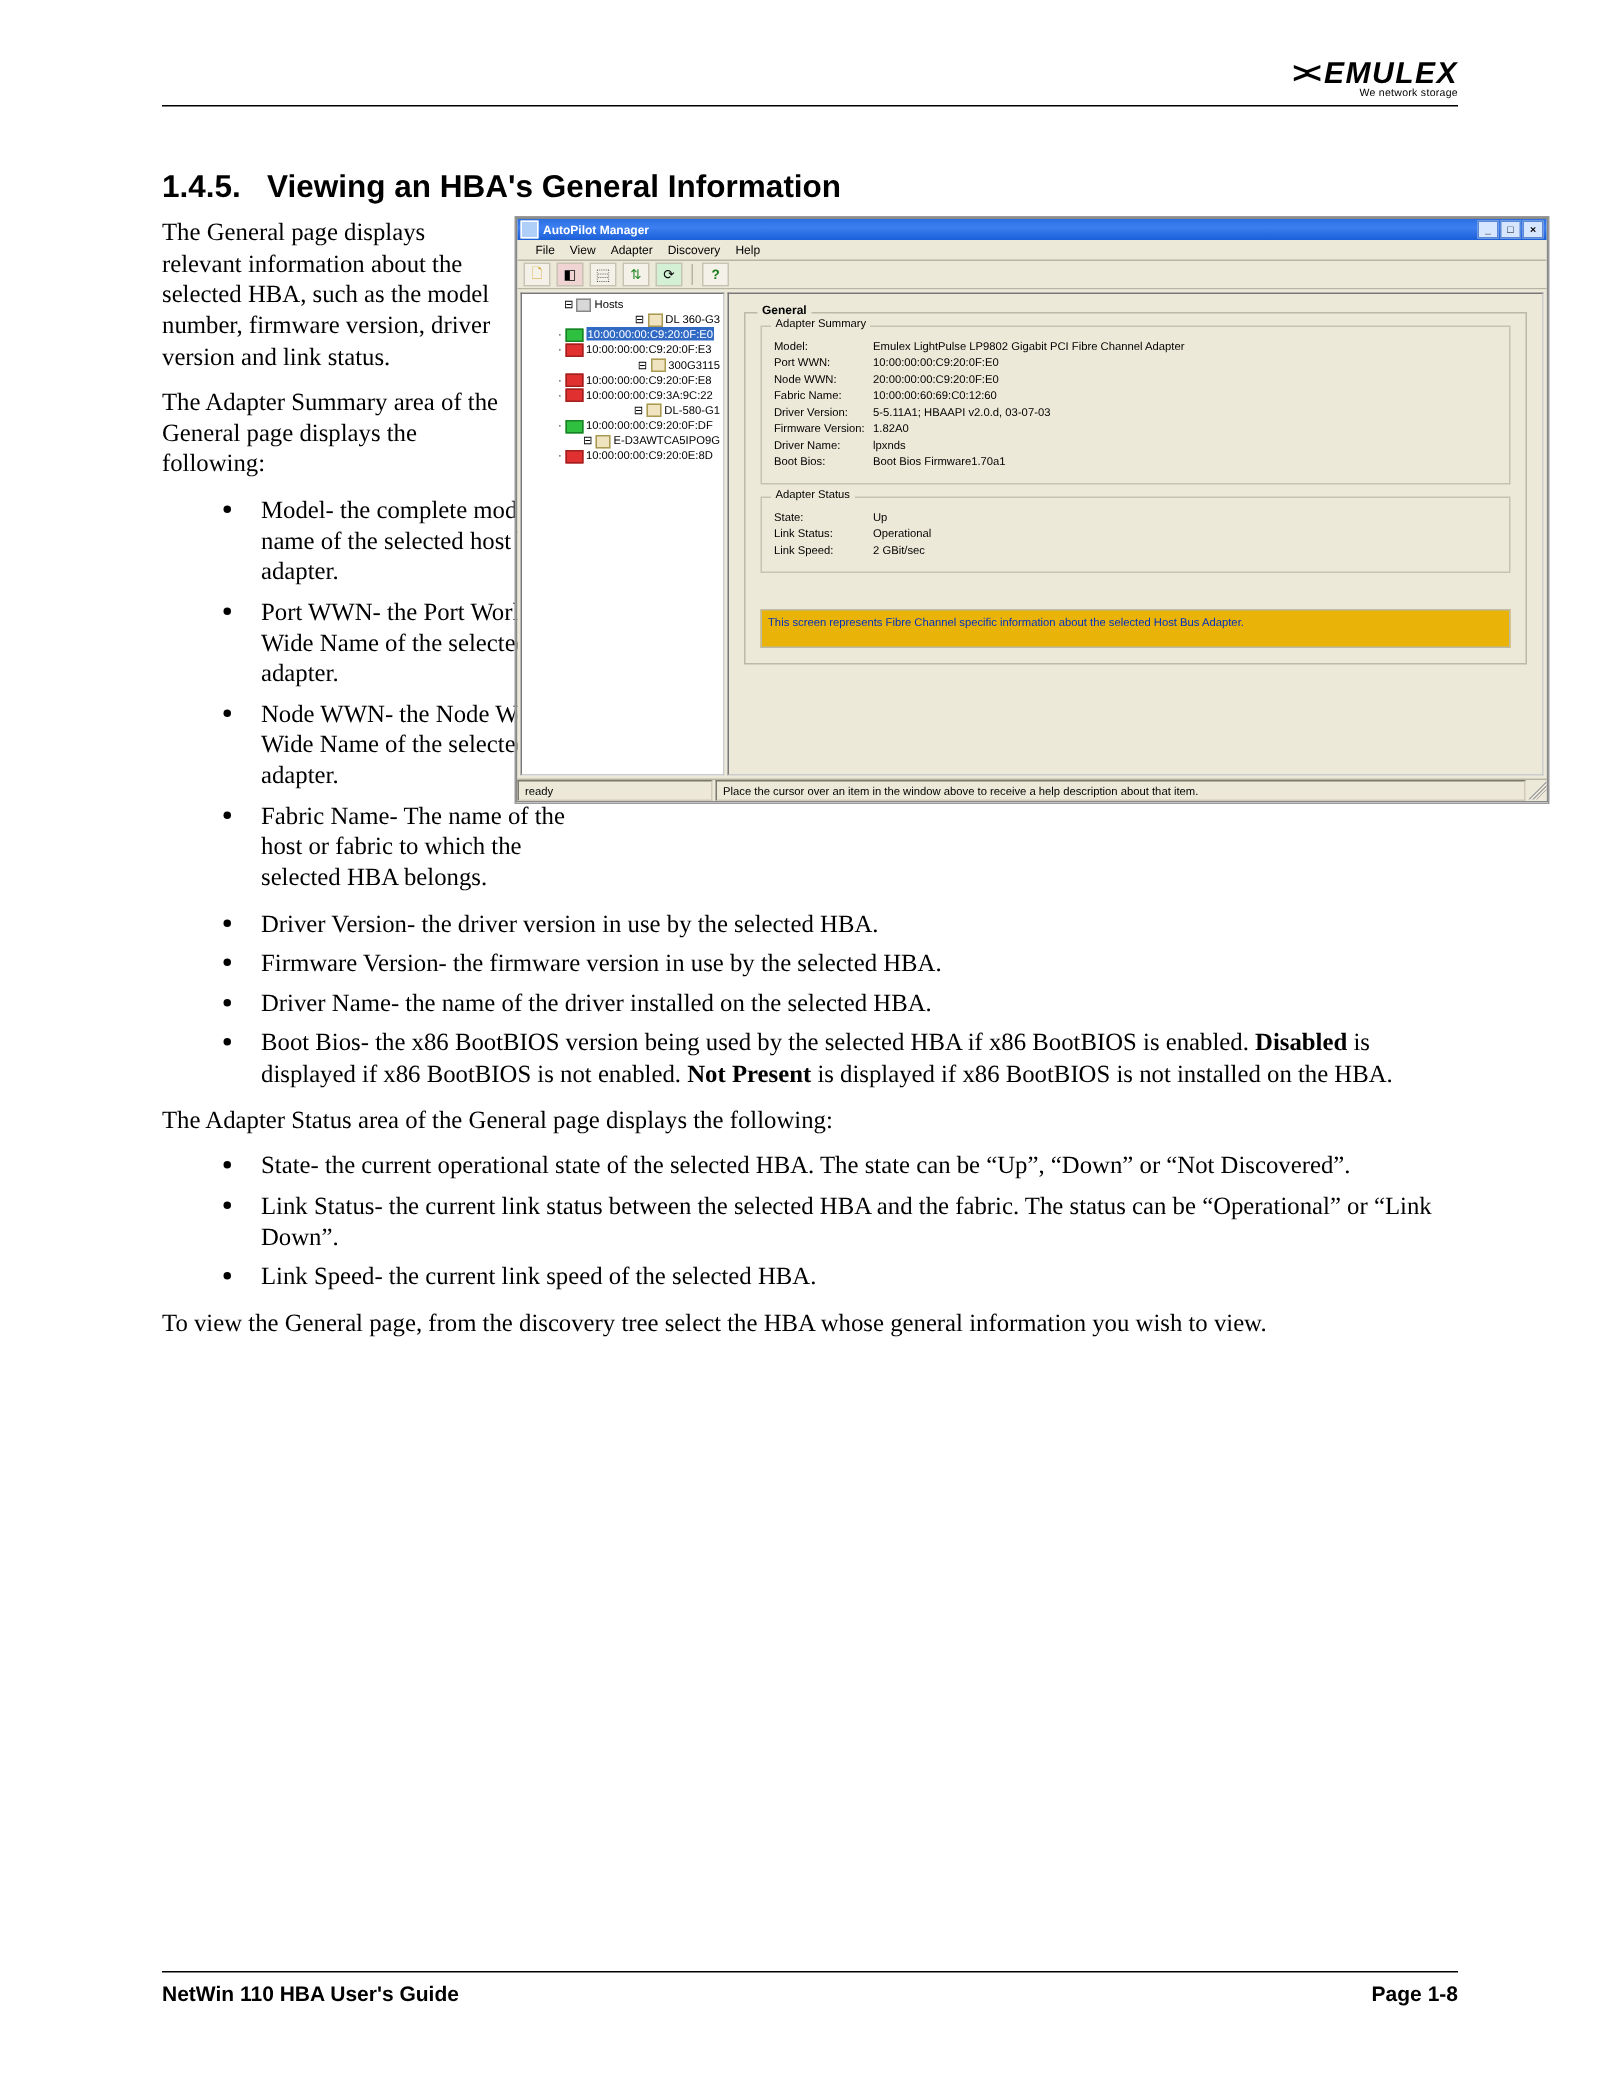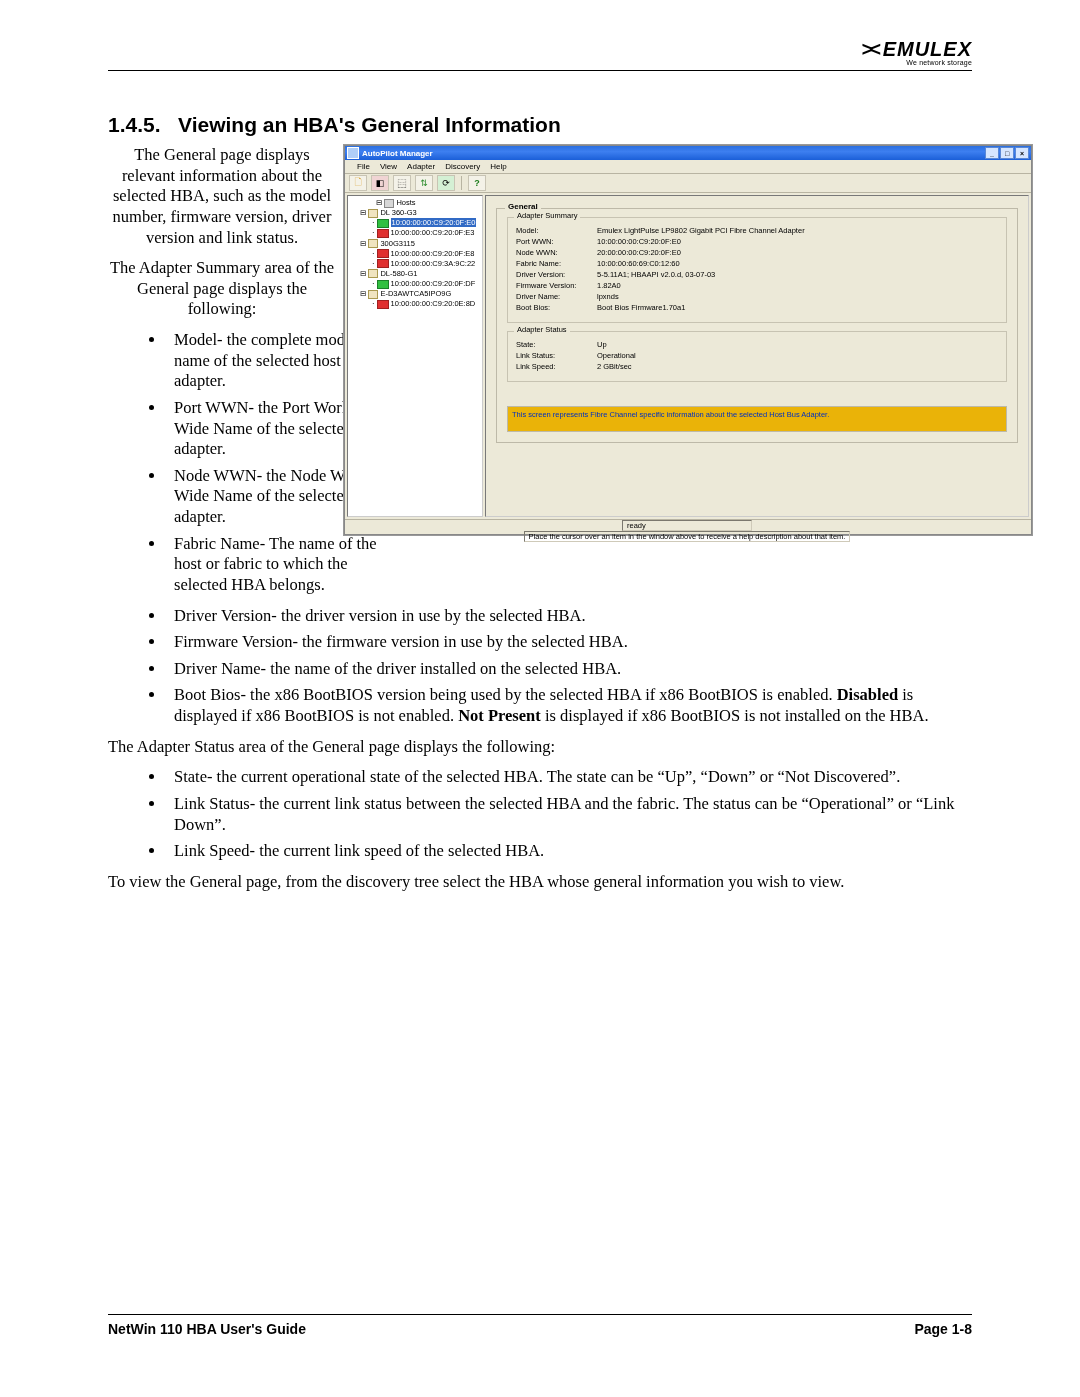--- a/index.html
+++ b/index.html
@@ -65,21 +65,20 @@
     margin-bottom: 8px;
   }
   
   .body-para {
     font-size: 16.5px;
     line-height: 1.25;
     margin: 0 0 10px 0;
   }
   .col-left {
     width: 228px;
-    text-align: center;
   }
   ul.body-list {
     margin: 0 0 10px 0;
     padding-left: 58px;
   }
   ul.body-list li {
     font-size: 16.5px;
     line-height: 1.25;
     margin-bottom: 6px;
     padding-left: 8px;
@@ -168,21 +167,21 @@
     background: #fff;
     border: 1px inset #ccc;
     margin: 2px 0 2px 2px;
     padding: 2px;
     font-size: 7.5px;
     line-height: 1.35;
     overflow: hidden;
   }
   .tree-node { white-space: nowrap; }
   .tree-root { margin-left: 2px; padding-left: 24px; }
-  .tree-c1 { margin-left: 10px; }
+  .tree-c1 { margin-left: 10px; text-align: right; }
   .tree-c2 { margin-left: 22px; }
   .tree-icon {
     display: inline-block;
     width: 8px; height: 7px;
     vertical-align: middle;
     margin-right: 2px;
   }
   .ic-pc { background: #d8d8d8; border: 1px solid #888; }
   .ic-host   { background: #f0e4c0; border: 1px solid #aa9950; }
   .ic-hba-g  { background: #30c040; border: 1px solid #1a8028; width: 10px; }
@@ -224,39 +223,38 @@
   }
   .sub-title {
     position: absolute;
     top: -7px;
     left: 6px;
     background: #ece9d8;
     padding: 0 3px;
     font-size: 7.5px;
   }
   .kv-row { display: flex; font-size: 7.5px; margin-bottom: 2px; }
-  .kv-label { width: 81px; }
+  .kv-label { width: 66px; }
   .kv-val { flex: 1; }
   .help-box {
     margin-top: 24px;
     background: #eab308;
     border: 1px solid #bdb9a8;
     padding: 3px 4px;
     font-size: 7.5px;
     color: #0030c0;
     min-height: 18px;
   }
   .status-bar {
     background: #ece9d8;
     border-top: 1px solid #b8b4a2;
     height: 14px;
     display: flex;
     align-items: center;
     font-size: 7.5px;
-    flex-direction: column;
   }
   .status-cell {
     border: 1px inset #cfcab9;
     height: 12px;
     display: flex;
     align-items: center;
     padding: 0 4px;
     margin-right: 2px;
   }
   .status-cell.ready { width: 120px; }

